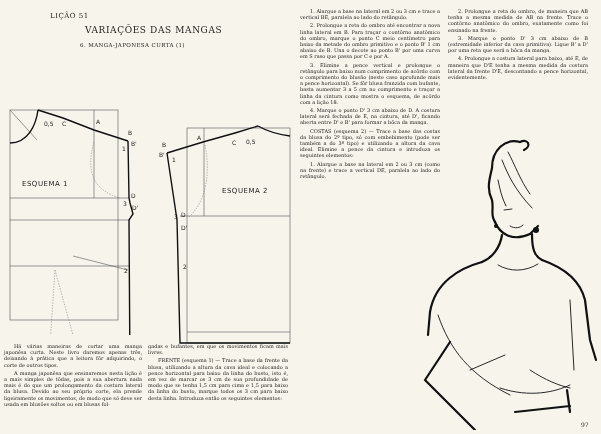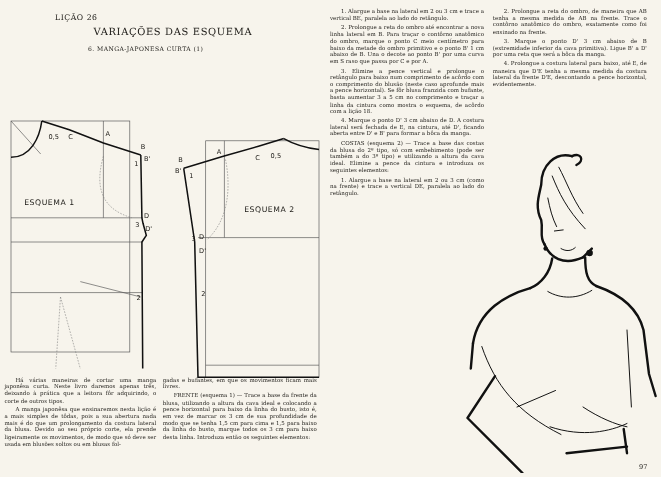--- a/index.html
+++ b/index.html
@@ -24,22 +24,22 @@
   .col-c { left: 300px; top: 8px; width: 140px; }
   .col-d { left: 448px; top: 8px; width: 140px; }
   .pgnum { left: 581px; top: 421px; font-size: 6px; }
   svg { position: absolute; }
   .lbl { font-family: "DejaVu Sans", sans-serif; font-size: 6px; fill: #1e1c18; }
   .slbl { font-family: "DejaVu Sans", sans-serif; font-size: 7px; fill: #1e1c18; letter-spacing: 0.5px; }
 </style>
 </head>
 <body>
 
-<div class="abs lesson">LIÇÃO 26</div>
-<div class="abs title">VARIAÇÕES DAS ESQUEMA</div>
+<div class="abs lesson">LIÇÃO 51</div>
+<div class="abs title">VARIAÇÕES DAS MANGAS</div>
 <div class="abs subtitle">6.   MANGA-JAPONESA CURTA   (1)</div>
 
 <svg style="left:0;top:80px;" width="150" height="255" viewBox="0 0 150 255">
   <g fill="none" stroke="#555" stroke-width="0.6">
     <rect x="10" y="30" width="108" height="210"></rect>
     <line x1="94" y1="30" x2="94" y2="118"></line>
     <line x1="10" y1="118" x2="130" y2="118"></line>
     <line x1="10" y1="140" x2="130" y2="140"></line>
     <line x1="10" y1="186" x2="130" y2="186"></line>
     <line x1="10" y1="30" x2="37" y2="60"></line>

